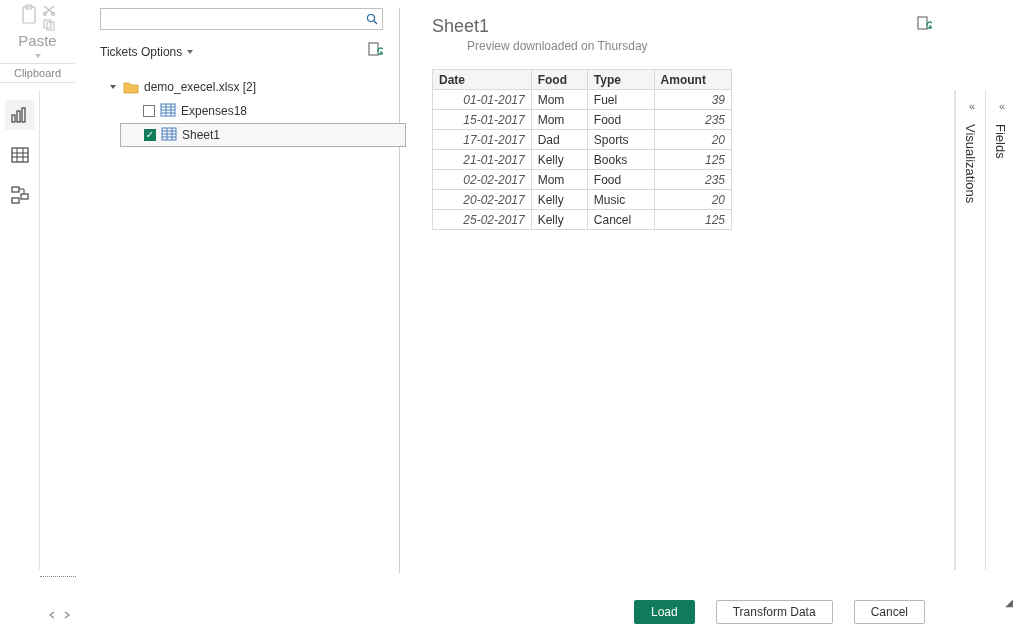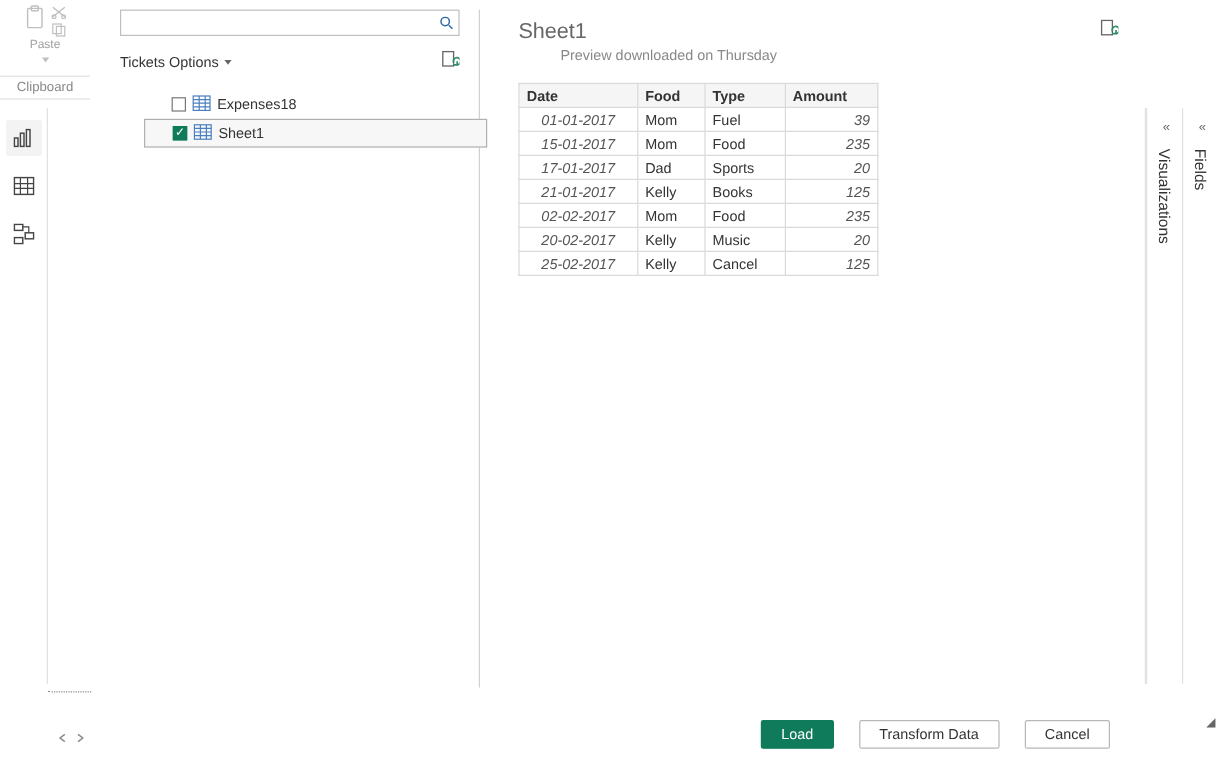--- a/index.html
+++ b/index.html
@@ -38,21 +38,21 @@
     width: 18px;
     height: 22px;
   }
   .paste-small-col {
     display: flex;
     flex-direction: column;
     gap: 3px;
   }
   .paste-small-col svg { width: 14px; height: 12px; }
   .ribbon-paste-label {
-    font-size: 10px;
+    font-size: 15px;
     color: #a0a0a0;
     margin-top: 1px;
   }
   .clipboard-label {
     font-size: 11px;
     color: #888;
     border-top: 1px solid #e1e1e1;
     padding: 3px 0;
     position: absolute;
     bottom: 0;
@@ -225,21 +225,21 @@
     border: 1px solid #d9d9d9;
     padding: 2px 6px;
     text-align: left;
     height: 20px;
   }
   table.data th {
     background: #f5f5f5;
     font-weight: 600;
     color: #333;
   }
-  table.data td.date { font-style: italic; text-align: center; color:#555; }
+  table.data td.date { font-style: italic; text-align: right; color:#555; }
   table.data td.amount { font-style: italic; text-align: right; color:#555; }
 
   
   .footer-buttons {
     position: absolute;
     right: 90px;
     bottom: 12px;
     display: flex;
     gap: 21px;
   }
@@ -386,20 +386,31 @@
     <div class="refresh">
       <svg viewBox="0 0 16 16">
           <rect x="2" y="1" width="9" height="12" fill="none" stroke="#666" stroke-width="1.1"></rect>
           <path d="M11 10 A3 3 0 1 1 14 12" fill="none" stroke="#2d8f66" stroke-width="1.4"></path>
           <path d="M14 9 L14 12 L11 12" fill="none" stroke="#2d8f66" stroke-width="1.4"></path>
         </svg>
     </div>
   </div>
 
   <div class="tree">
+    <div class="tree-node root">
+      <span class="chev">
+          <svg viewBox="0 0 8 8">
+            <path d="M1 2 L4 6 L7 2 Z" fill="#555"></path>
+          </svg>
+        </span>
+      <svg class="folder" viewBox="0 0 16 14">
+          <path d="M1 3 L6 3 L8 5 L15 5 L15 13 L1 13 Z" fill="#f5c154" stroke="#caa03a" stroke-width="0.8"></path>
+        </svg>
+      <span>demo_execel.xlsx [2]</span>
+    </div>
     <div class="tree-children" id="tree-children">
         <div class="tree-node">
           <span class="chev"></span>
           <span class="check "></span>
           <span class="tbl-icon"><svg viewBox="0 0 16 14">
               <rect x="1" y="1" width="14" height="12" fill="none" stroke="#4a7fbf" stroke-width="1"></rect>
               <line x1="1" y1="4" x2="15" y2="4" stroke="#4a7fbf" stroke-width="1"></line>
               <line x1="1" y1="7" x2="15" y2="7" stroke="#4a7fbf" stroke-width="1"></line>
               <line x1="1" y1="10" x2="15" y2="10" stroke="#4a7fbf" stroke-width="1"></line>
               <line x1="6" y1="1" x2="6" y2="13" stroke="#4a7fbf" stroke-width="1"></line>

